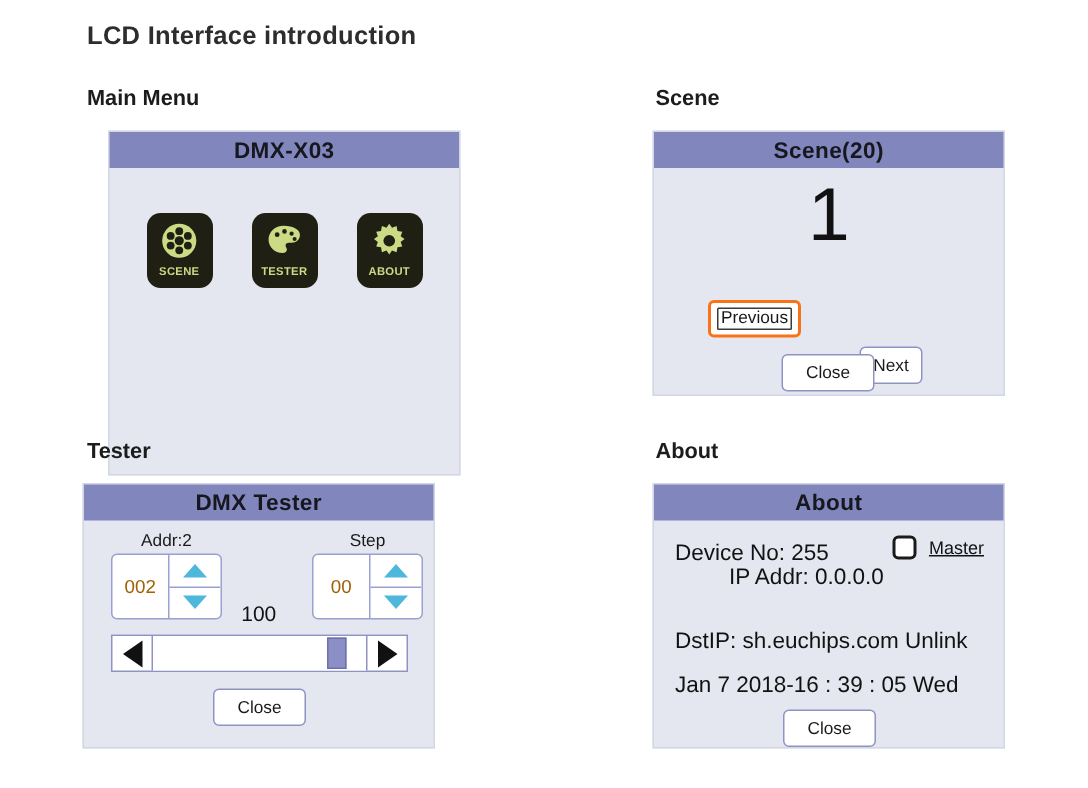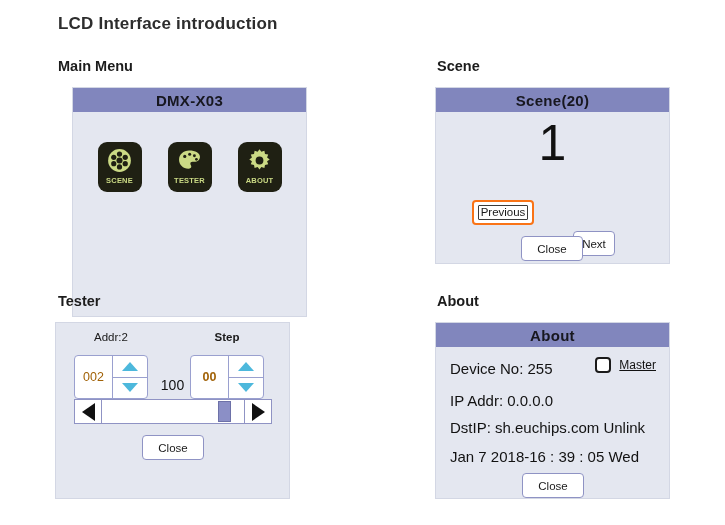--- a/index.html
+++ b/index.html
@@ -129,21 +129,21 @@
   #scene-close { left: 85px; top: 124px; width: 62px; height: 25px; }
 
   
   #tester-panel { left: 55px; top: 322px; width: 235px; height: 177px; }
 
   .spin-group { position: absolute; }
   .spin-caption {
     text-align: center;
     font-size: 11.5px;
     color: #1a1a1a;
-    margin-bottom: 12px;
+    margin-bottom: 2px;
   }
   .spinner {
     display: flex;
     border: 1px solid #9aa0cf;
     border-radius: 4px;
     background: #ffffff;
     width: 74px;
     height: 44px;
     box-sizing: border-box;
     overflow: hidden;
@@ -176,21 +176,21 @@
     border-bottom: 9px solid #4db8dc;
   }
   .tri-down {
     width: 0; height: 0;
     border-left: 8px solid transparent;
     border-right: 8px solid transparent;
     border-top: 9px solid #4db8dc;
   }
 
   #addr-group { left: 18px; top: 8px; }
-  #step-group { left: 134px; top: 8px; font-weight: bold; }
+  #step-group { left: 152px; top: 8px; }
 
   .slider-value {
     position: absolute;
     top: 54px;
     left: 0; right: 0;
     text-align: center;
     font-size: 14px;
     color: #111;
   }
   .slider {
@@ -245,21 +245,21 @@
   
   #about-panel { left: 435px; top: 322px; width: 235px; height: 177px; }
   .about-line {
     position: absolute;
     left: 14px;
     font-size: 15px;
     color: #121212;
     white-space: nowrap;
   }
   #about-line-0 { top: 13px; }
-  #about-line-1 { top: 45px; }
+  #about-line-1 { top: 29px; margin-left: 36px; }
   #about-line-2 { top: 72px; }
   #about-line-3 { top: 101px; }
 
   .master-wrap {
     position: absolute;
     right: 13px;
     top: 10px;
     display: flex;
     align-items: center;
     gap: 8px;
@@ -345,20 +345,21 @@
     </div>
     <div class="lcd-btn" id="scene-close">
       <span>Close</span>
     </div>
   </div>
 </div>
 
 <div class="section-label" style="left:58px; top:293px;">Tester</div>
 
 <div class="panel" id="tester-panel">
+  <div class="panel-header">DMX Tester</div>
   <div class="panel-body">
 
     <div class="spin-group" id="addr-group">
       <div class="spin-caption">Addr:2</div>
       <div class="spinner">
         <div class="spin-value">002</div>
         <div class="spin-arrows">
           <div class="spin-arrow">
             <span class="tri-up"></span>
           </div>

